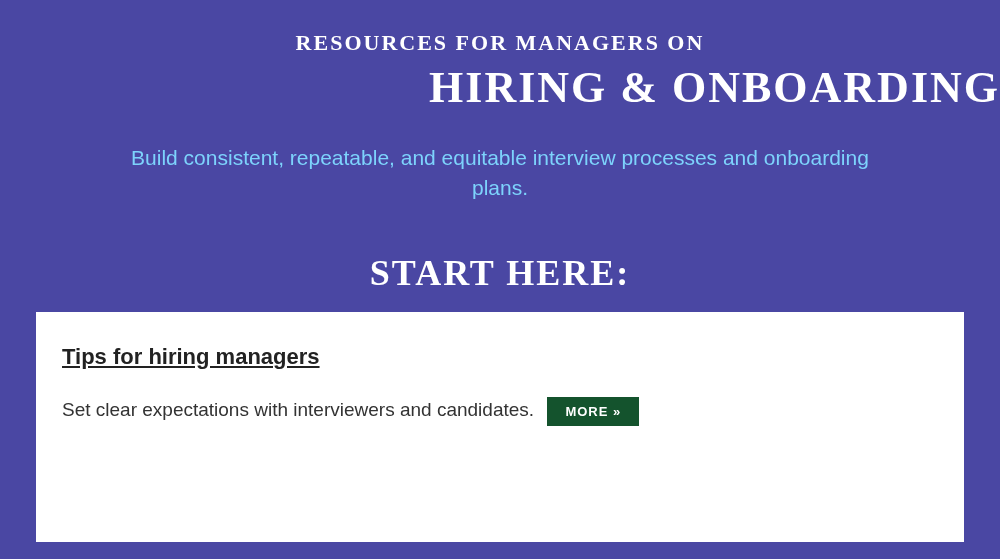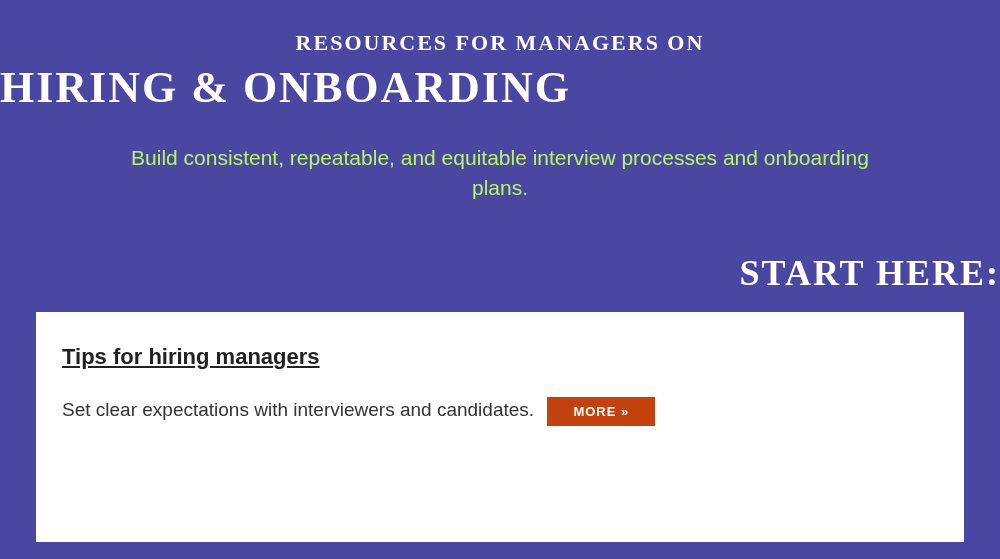--- a/index.html
+++ b/index.html
@@ -16,38 +16,38 @@
     padding-top: 30px;
   }
   .eyebrow {
     text-align: center;
     font-size: 22px;
     font-weight: 700;
     letter-spacing: 2px;
     font-family: Georgia, "Times New Roman", serif;
   }
   .title {
-    text-align: left;
+    text-align: right;
     font-size: 44px;
     font-weight: 700;
     letter-spacing: 2px;
     font-family: Georgia, "Times New Roman", serif;
     margin-top: 6px;
   }
   .subtitle {
     text-align: center;
     font-size: 21px;
-    color: #bef264;
+    color: #7dd3fc;
     margin: 30px auto 0;
     max-width: 760px;
     line-height: 1.45;
     font-weight: 400;
   }
   .start-here {
-    text-align: right;
+    text-align: center;
     font-size: 36px;
     font-weight: 700;
     letter-spacing: 2px;
     font-family: Georgia, "Times New Roman", serif;
     margin-top: 48px;
   }
   .cards {
     display: flex;
     gap: 18px;
     padding: 18px 36px 0 36px;
@@ -70,26 +70,26 @@
   }
   .card-body {
     margin-top: 24px;
     font-size: 19px;
     line-height: 1.5;
     color: #333;
   }
   .card-body em { font-style: italic; }
   .more-btn {
     display: inline-block;
-    background: #c2410c;
+    background: #14532d;
     color: #fff;
     font-size: 13px;
     font-weight: 700;
     letter-spacing: 1px;
-    padding: 5px 26px;
+    padding: 5px 18px;
     margin-left: 8px;
     vertical-align: baseline;
     cursor: pointer;
   }
 </style>
 </head>
 <body>
 
 <div class="wrap">
   <div class="eyebrow">RESOURCES FOR MANAGERS ON</div>

